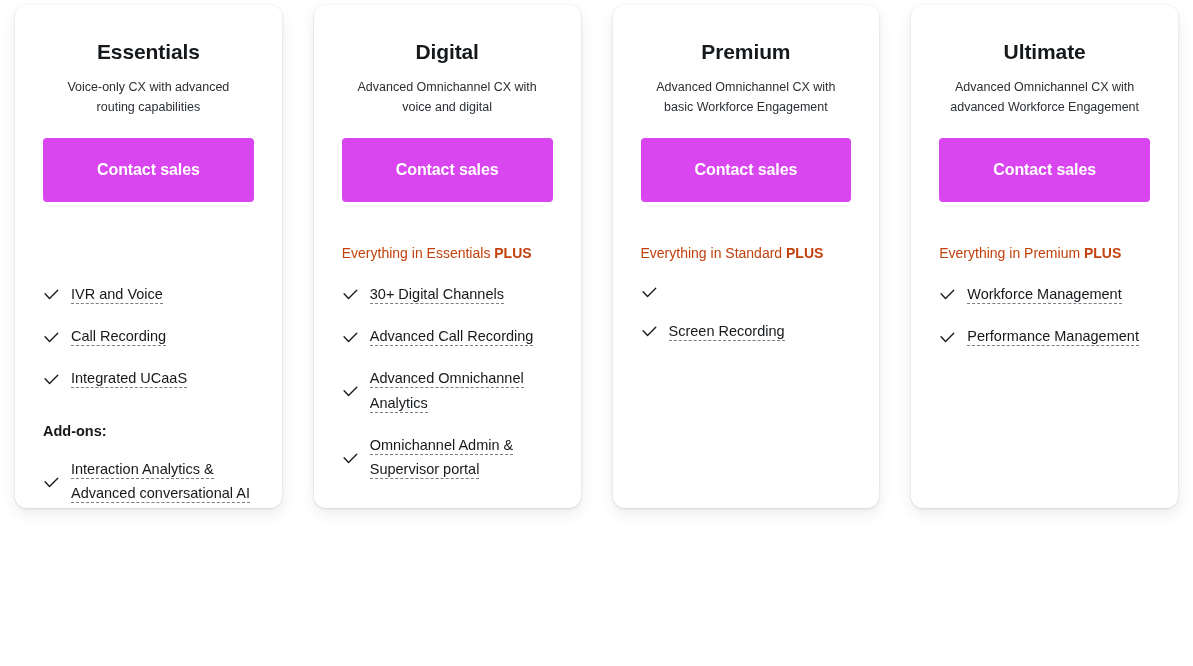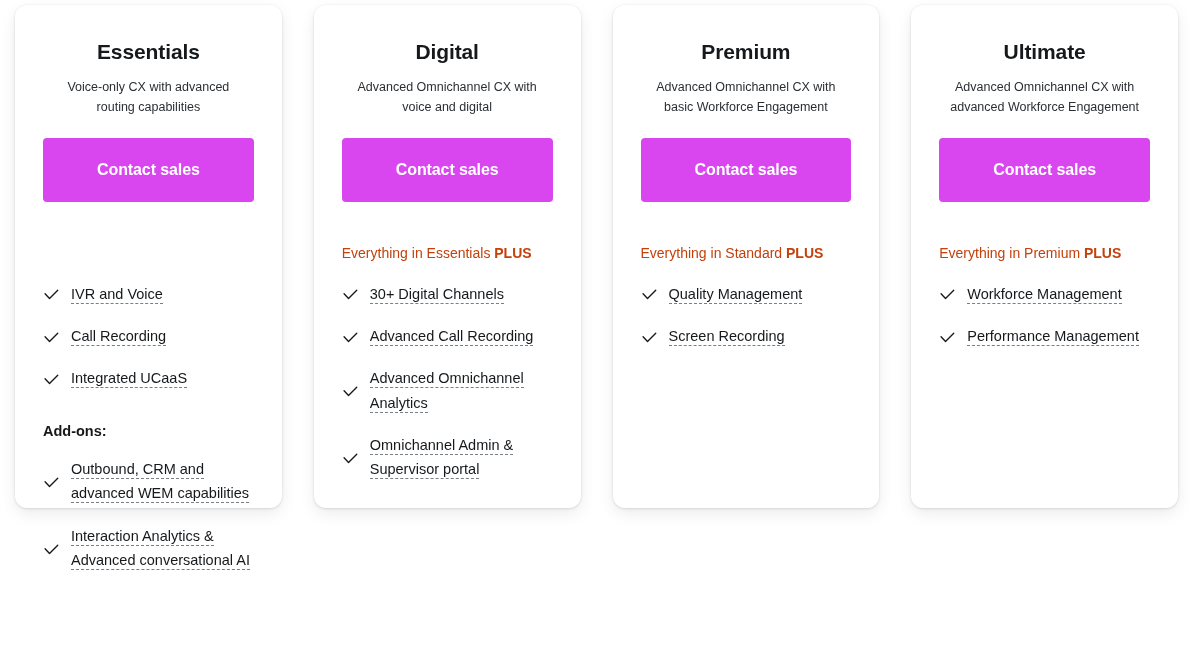--- a/index.html
+++ b/index.html
@@ -172,28 +172,20 @@
         </li>
       </ul>
     <div class="addons-heading">Add-ons:</div>
     <ul class="addons-list">
         <li class="feature-item">
           <span class="check-icon">
             <svg viewBox="0 0 18 18" width="17" height="17" fill="none" xmlns="http://www.w3.org/2000/svg">
               <path d="M2.2 8.3 L6.9 13.2 L15.6 4.4" stroke="#16191c" stroke-width="1.45" stroke-linecap="round" stroke-linejoin="round"></path>
             </svg>
           </span>
-          <span class="feature-label"><span class="t">Outbound, CRM and advanced WEM capabilities</span></span>
-        </li>
-        <li class="feature-item">
-          <span class="check-icon">
-            <svg viewBox="0 0 18 18" width="17" height="17" fill="none" xmlns="http://www.w3.org/2000/svg">
-              <path d="M2.2 8.3 L6.9 13.2 L15.6 4.4" stroke="#16191c" stroke-width="1.45" stroke-linecap="round" stroke-linejoin="round"></path>
-            </svg>
-          </span>
           <span class="feature-label"><span class="t">Interaction Analytics &amp; Advanced conversational AI</span></span>
         </li>
       </ul>
   </div>
 
   <div class="plan-card">
     <div class="plan-title">Digital</div>
     <div class="plan-desc">Advanced Omnichannel CX with voice and digital</div>
     <button class="cta-button">Contact sales</button>
     <div class="everything-line"><span>Everything in Essentials </span><span class="plus">PLUS</span></div>
@@ -239,21 +231,20 @@
     <div class="plan-desc">Advanced Omnichannel CX with basic Workforce Engagement</div>
     <button class="cta-button">Contact sales</button>
     <div class="everything-line"><span>Everything in Standard </span><span class="plus">PLUS</span></div>
     <ul class="feature-list">
         <li class="feature-item">
           <span class="check-icon">
             <svg viewBox="0 0 18 18" width="17" height="17" fill="none" xmlns="http://www.w3.org/2000/svg">
               <path d="M2.2 8.3 L6.9 13.2 L15.6 4.4" stroke="#16191c" stroke-width="1.45" stroke-linecap="round" stroke-linejoin="round"></path>
             </svg>
           </span>
-          <span class="feature-label"><span class="t">Quality Management</span></span>
         </li>
         <li class="feature-item">
           <span class="check-icon">
             <svg viewBox="0 0 18 18" width="17" height="17" fill="none" xmlns="http://www.w3.org/2000/svg">
               <path d="M2.2 8.3 L6.9 13.2 L15.6 4.4" stroke="#16191c" stroke-width="1.45" stroke-linecap="round" stroke-linejoin="round"></path>
             </svg>
           </span>
           <span class="feature-label"><span class="t">Screen Recording</span></span>
         </li>
       </ul>

